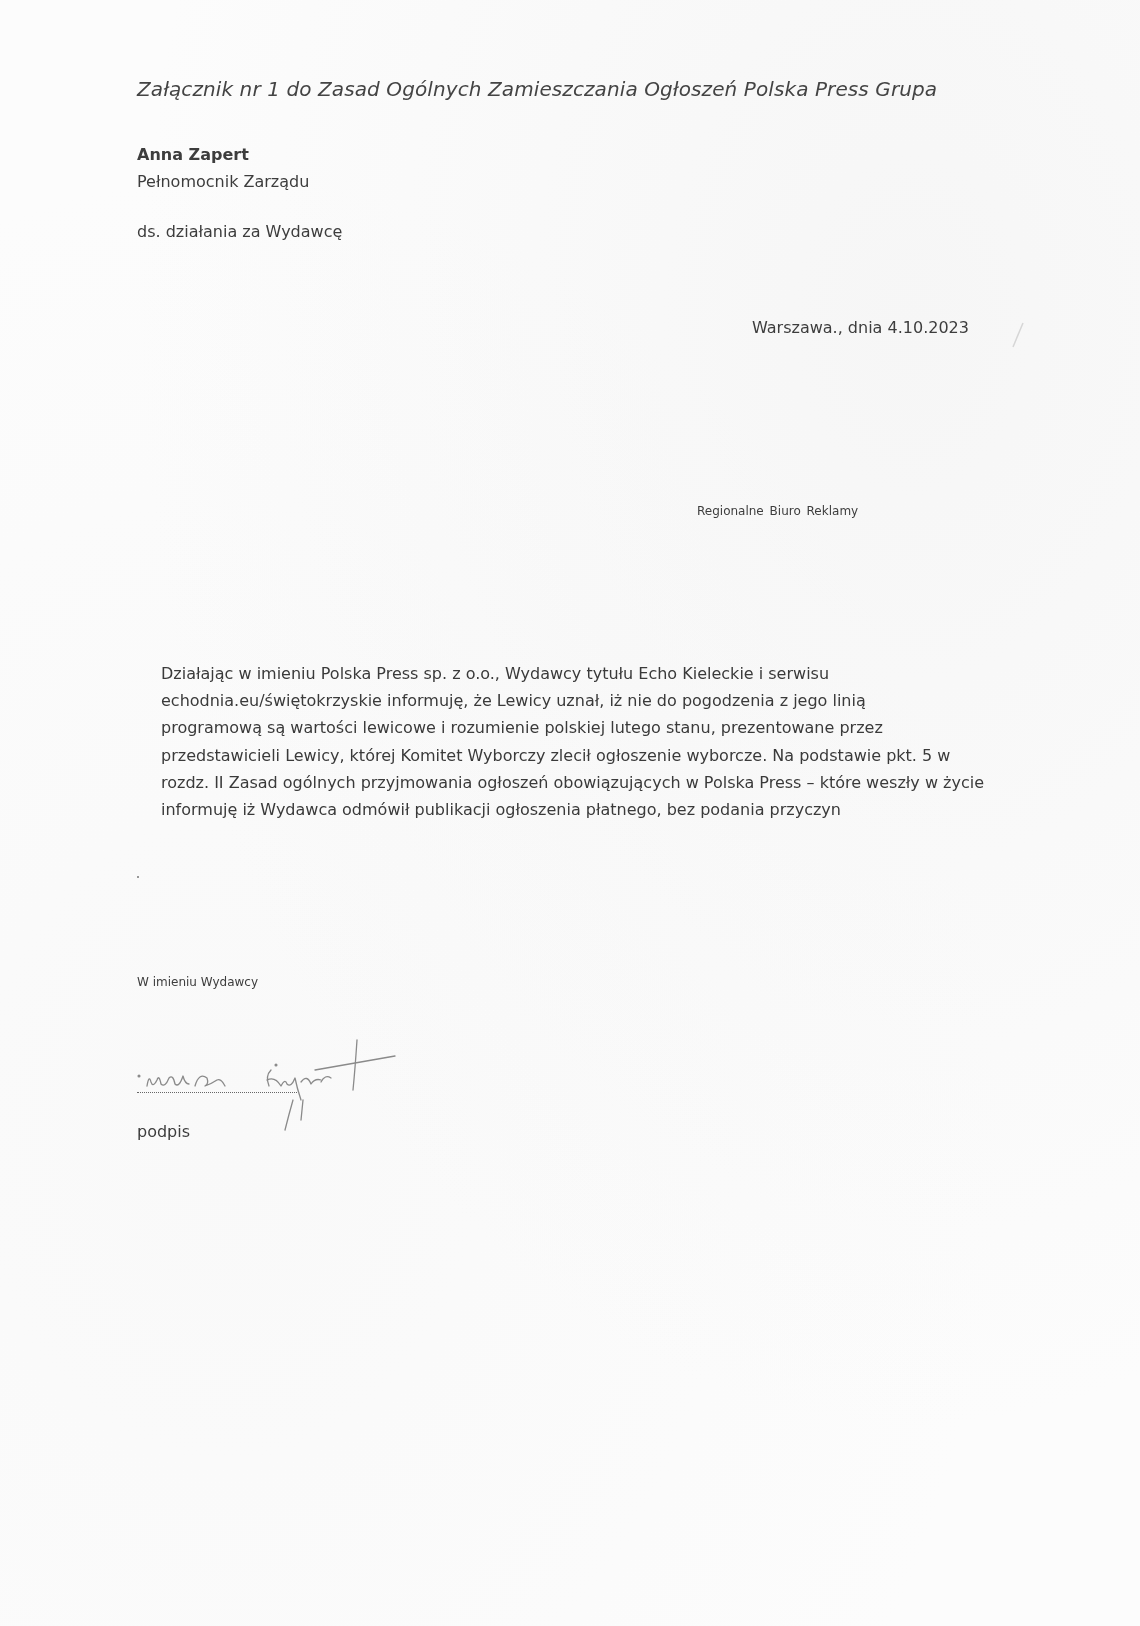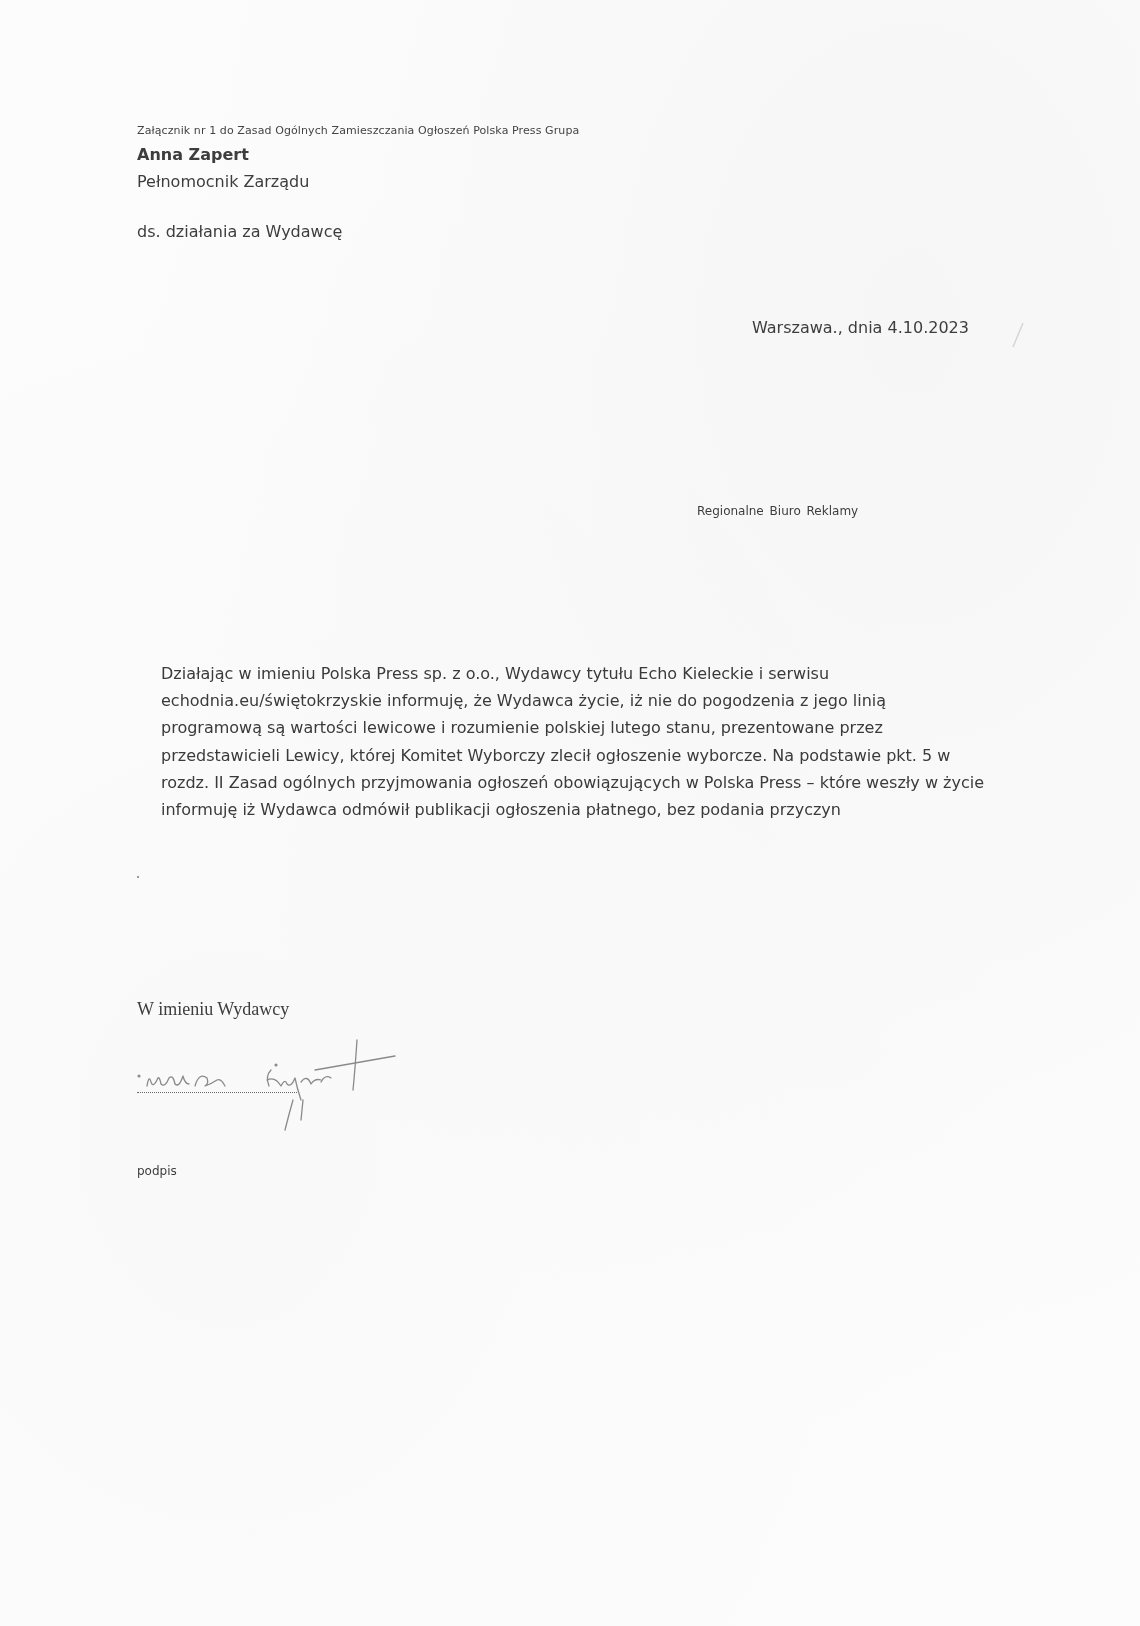--- a/index.html
+++ b/index.html
@@ -23,24 +23,24 @@
         radial-gradient(ellipse at 20% 70%, rgba(240,240,240,0.25), rgba(255,255,255,0) 60%),
         #fcfcfc;
     }
     .abs {
       position: absolute;
       white-space: nowrap;
     }
     .header-line {
       left: 137px;
       top: 77px;
-      font-size: 11px;
+      font-size: 20px;
+      font-style: italic;
       color: #444;
       letter-spacing: 0.1px;
-      margin-top: 47px;
     }
     .sender {
       left: 137px;
       font-size: 16px;
       color: #3d3d3d;
     }
     .date {
       left: 752px;
       top: 318px;
       font-size: 16px;
@@ -70,42 +70,41 @@
     .stray-dot {
       left: 137px;
       top: 876px;
       width: 2px;
       height: 2px;
       background: #777;
       border-radius: 50%;
     }
     .closing {
       left: 137px;
-      top: 999px;
-      font-size: 18px;
+      top: 975px;
+      font-size: 12px;
       color: #3d3d3d;
-      font-family: Liberation Serif, serif;
     }
     .sig-line {
       left: 137px;
       top: 1092px;
       width: 160px;
       height: 0;
       border-top: 1.5px dotted #666;
     }
     .signature {
       left: 125px;
       top: 1030px;
       width: 300px;
       height: 110px;
     }
     .sig-label {
       left: 137px;
-      top: 1164px;
-      font-size: 12px;
+      top: 1122px;
+      font-size: 16px;
       color: #3d3d3d;
     }
     .scan-mark {
       left: 1005px;
       top: 315px;
       width: 30px;
       height: 40px;
     }
   </style>
 </head>
@@ -122,21 +121,21 @@
   <div class="abs date">Warszawa., dnia 4.10.2023</div>
 
   <svg class="abs scan-mark" viewBox="0 0 30 40">
     <path d="M18 8 L8 32" stroke="#d6d6d6" stroke-width="1.5" fill="none"></path>
   </svg>
 
   <div class="abs recipient">Regionalne  Biuro Reklamy</div>
 
   <div class="body-text">
     <span class="line">Działając w imieniu Polska Press sp. z o.o., Wydawcy tytułu Echo Kieleckie i serwisu</span>
-    <span class="line">echodnia.eu/świętokrzyskie informuję, że Wydawca życie, iż nie do pogodzenia z jego linią</span>
+    <span class="line">echodnia.eu/świętokrzyskie informuję, że Lewicy uznał, iż nie do pogodzenia z jego linią</span>
     <span class="line">programową są wartości lewicowe i rozumienie polskiej lutego stanu, prezentowane przez</span>
     <span class="line">przedstawicieli Lewicy, której Komitet Wyborczy zlecił ogłoszenie wyborcze. Na podstawie pkt. 5 w</span>
     <span class="line">rozdz. II Zasad ogólnych przyjmowania ogłoszeń obowiązujących w Polska Press – które weszły w życie</span>
     <span class="line">informuję iż Wydawca odmówił publikacji ogłoszenia płatnego, bez podania przyczyn</span>
   </div>
 
   <div class="abs stray-dot"></div>
 
   <div class="abs closing">W imieniu Wydawcy</div>
 

